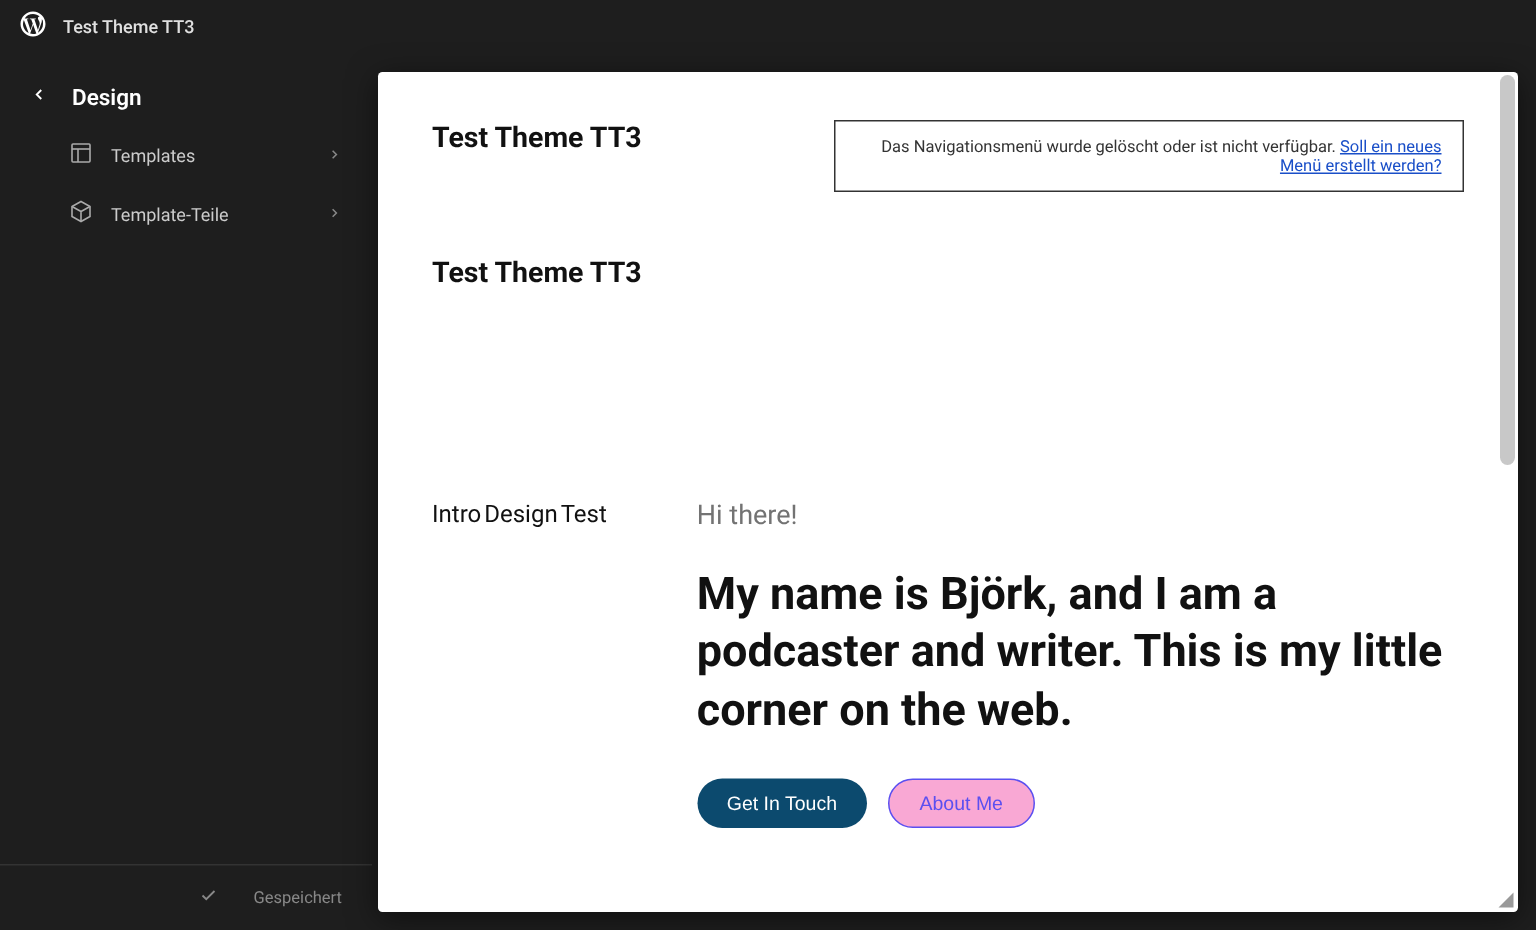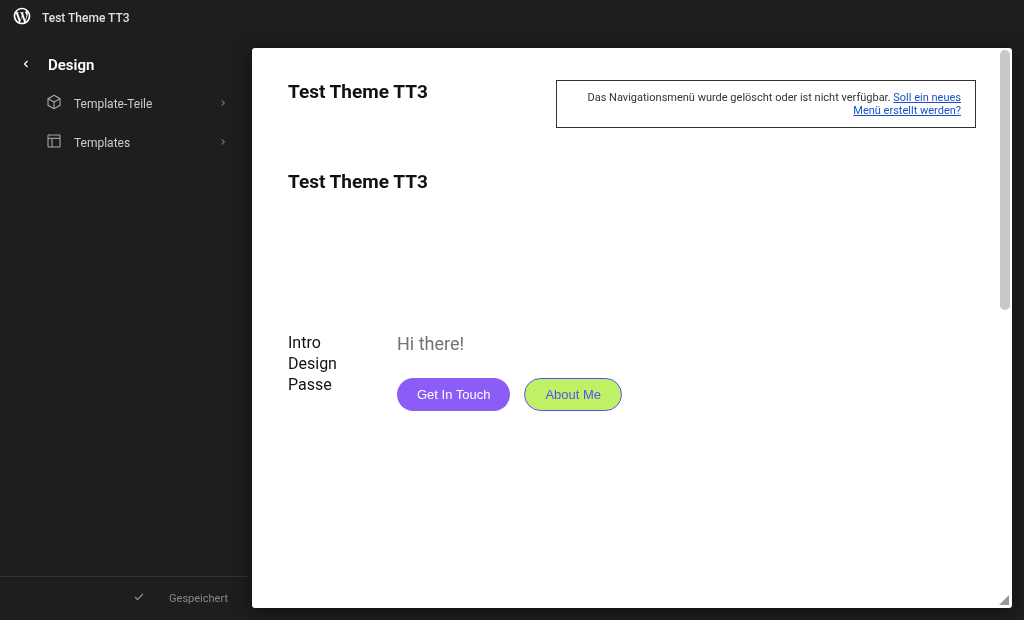--- a/index.html
+++ b/index.html
@@ -159,21 +159,21 @@
       font-weight: 700;
       color: #111;
       margin-bottom: 140px;
     }
     .hero-section {
       display: flex;
       gap: 60px;
     }
     .hero-nav {
       display: flex;
-      flex-direction: column;
+      flex-direction: row;
       font-size: 16px;
       color: #111;
       gap: 2px;
     }
     .hero-nav span {
       cursor: pointer;
     }
     .hero-main {
       flex: 1;
     }
@@ -187,31 +187,31 @@
       font-weight: 700;
       line-height: 1.28;
       color: #111;
       margin-bottom: 26px;
     }
     .hero-buttons {
       display: flex;
       gap: 14px;
     }
     .btn-primary {
-      background: #8b5cf6;
+      background: #0c4a6e;
       color: #fff;
       border: none;
       border-radius: 20px;
       padding: 9px 20px;
       font-size: 13px;
       font-weight: 500;
       cursor: pointer;
     }
     .btn-secondary {
-      background: #bef264;
+      background: #f9a8d4;
       color: #5b4ff0;
       border: 1.5px solid #5b4ff0;
       border-radius: 20px;
       padding: 8px 20px;
       font-size: 13px;
       font-weight: 500;
       cursor: pointer;
     }
     .resize-handle {
       position: absolute;
@@ -243,40 +243,40 @@
         <svg width="12" height="12" viewBox="0 0 24 24" fill="none" stroke="currentColor" stroke-width="2.5">
             <path d="M15 18l-6-6 6-6"></path>
           </svg>
       </span>
       <span class="sidebar-title">Design</span>
     </div>
     <div class="sidebar-items">
       <div class="sidebar-item">
         <span>
           <svg class="icon" viewBox="0 0 24 24" fill="none" stroke="currentColor" stroke-width="1.6">
-              <path d="M12 2l9 5v10l-9 5-9-5V7l9-5z"></path>
-              <path d="M12 12l9-5M12 12v10M12 12L3 7"></path>
+              <rect x="3" y="3" width="18" height="18" rx="1"></rect>
+              <path d="M3 8h18"></path>
+              <path d="M9 8v13"></path>
             </svg>
         </span>
-        <span>Template-Teile</span>
+        <span>Templates</span>
         <span class="chev">
           <svg width="10" height="10" viewBox="0 0 24 24" fill="none" stroke="currentColor" stroke-width="2.5">
               <path d="M9 18l6-6-6-6"></path>
             </svg>
         </span>
       </div>
       <div class="sidebar-item">
         <span>
           <svg class="icon" viewBox="0 0 24 24" fill="none" stroke="currentColor" stroke-width="1.6">
-              <rect x="3" y="3" width="18" height="18" rx="1"></rect>
-              <path d="M3 8h18"></path>
-              <path d="M9 8v13"></path>
+              <path d="M12 2l9 5v10l-9 5-9-5V7l9-5z"></path>
+              <path d="M12 12l9-5M12 12v10M12 12L3 7"></path>
             </svg>
         </span>
-        <span>Templates</span>
+        <span>Template-Teile</span>
         <span class="chev">
           <svg width="10" height="10" viewBox="0 0 24 24" fill="none" stroke="currentColor" stroke-width="2.5">
               <path d="M9 18l6-6-6-6"></path>
             </svg>
         </span>
       </div>
     </div>
     <div class="sidebar-footer">
       <span>
         <svg width="12" height="12" viewBox="0 0 24 24" fill="none" stroke="currentColor" stroke-width="2.5">
@@ -295,24 +295,25 @@
           <div class="site-title">Test Theme TT3</div>
           <div class="nav-notice">
             <span>Das Navigationsmenü wurde gelöscht oder ist nicht verfügbar. </span><a href="#">Soll ein neues Menü erstellt werden?</a>
           </div>
         </div>
         <div class="site-title-2">Test Theme TT3</div>
         <div class="hero-section">
           <div class="hero-nav">
             <span>Intro</span>
             <span>Design</span>
-            <span>Passe</span>
+            <span>Test</span>
           </div>
           <div class="hero-main">
             <div class="greeting">Hi there!</div>
+            <div class="hero-heading">My name is Björk, and I am a podcaster and writer. This is my little corner on the web.</div>
             <div class="hero-buttons">
               <button class="btn-primary">Get In Touch</button>
               <button class="btn-secondary">About Me</button>
             </div>
           </div>
         </div>
       </div>
       <div class="resize-handle"></div>
     </div>
   </div>

